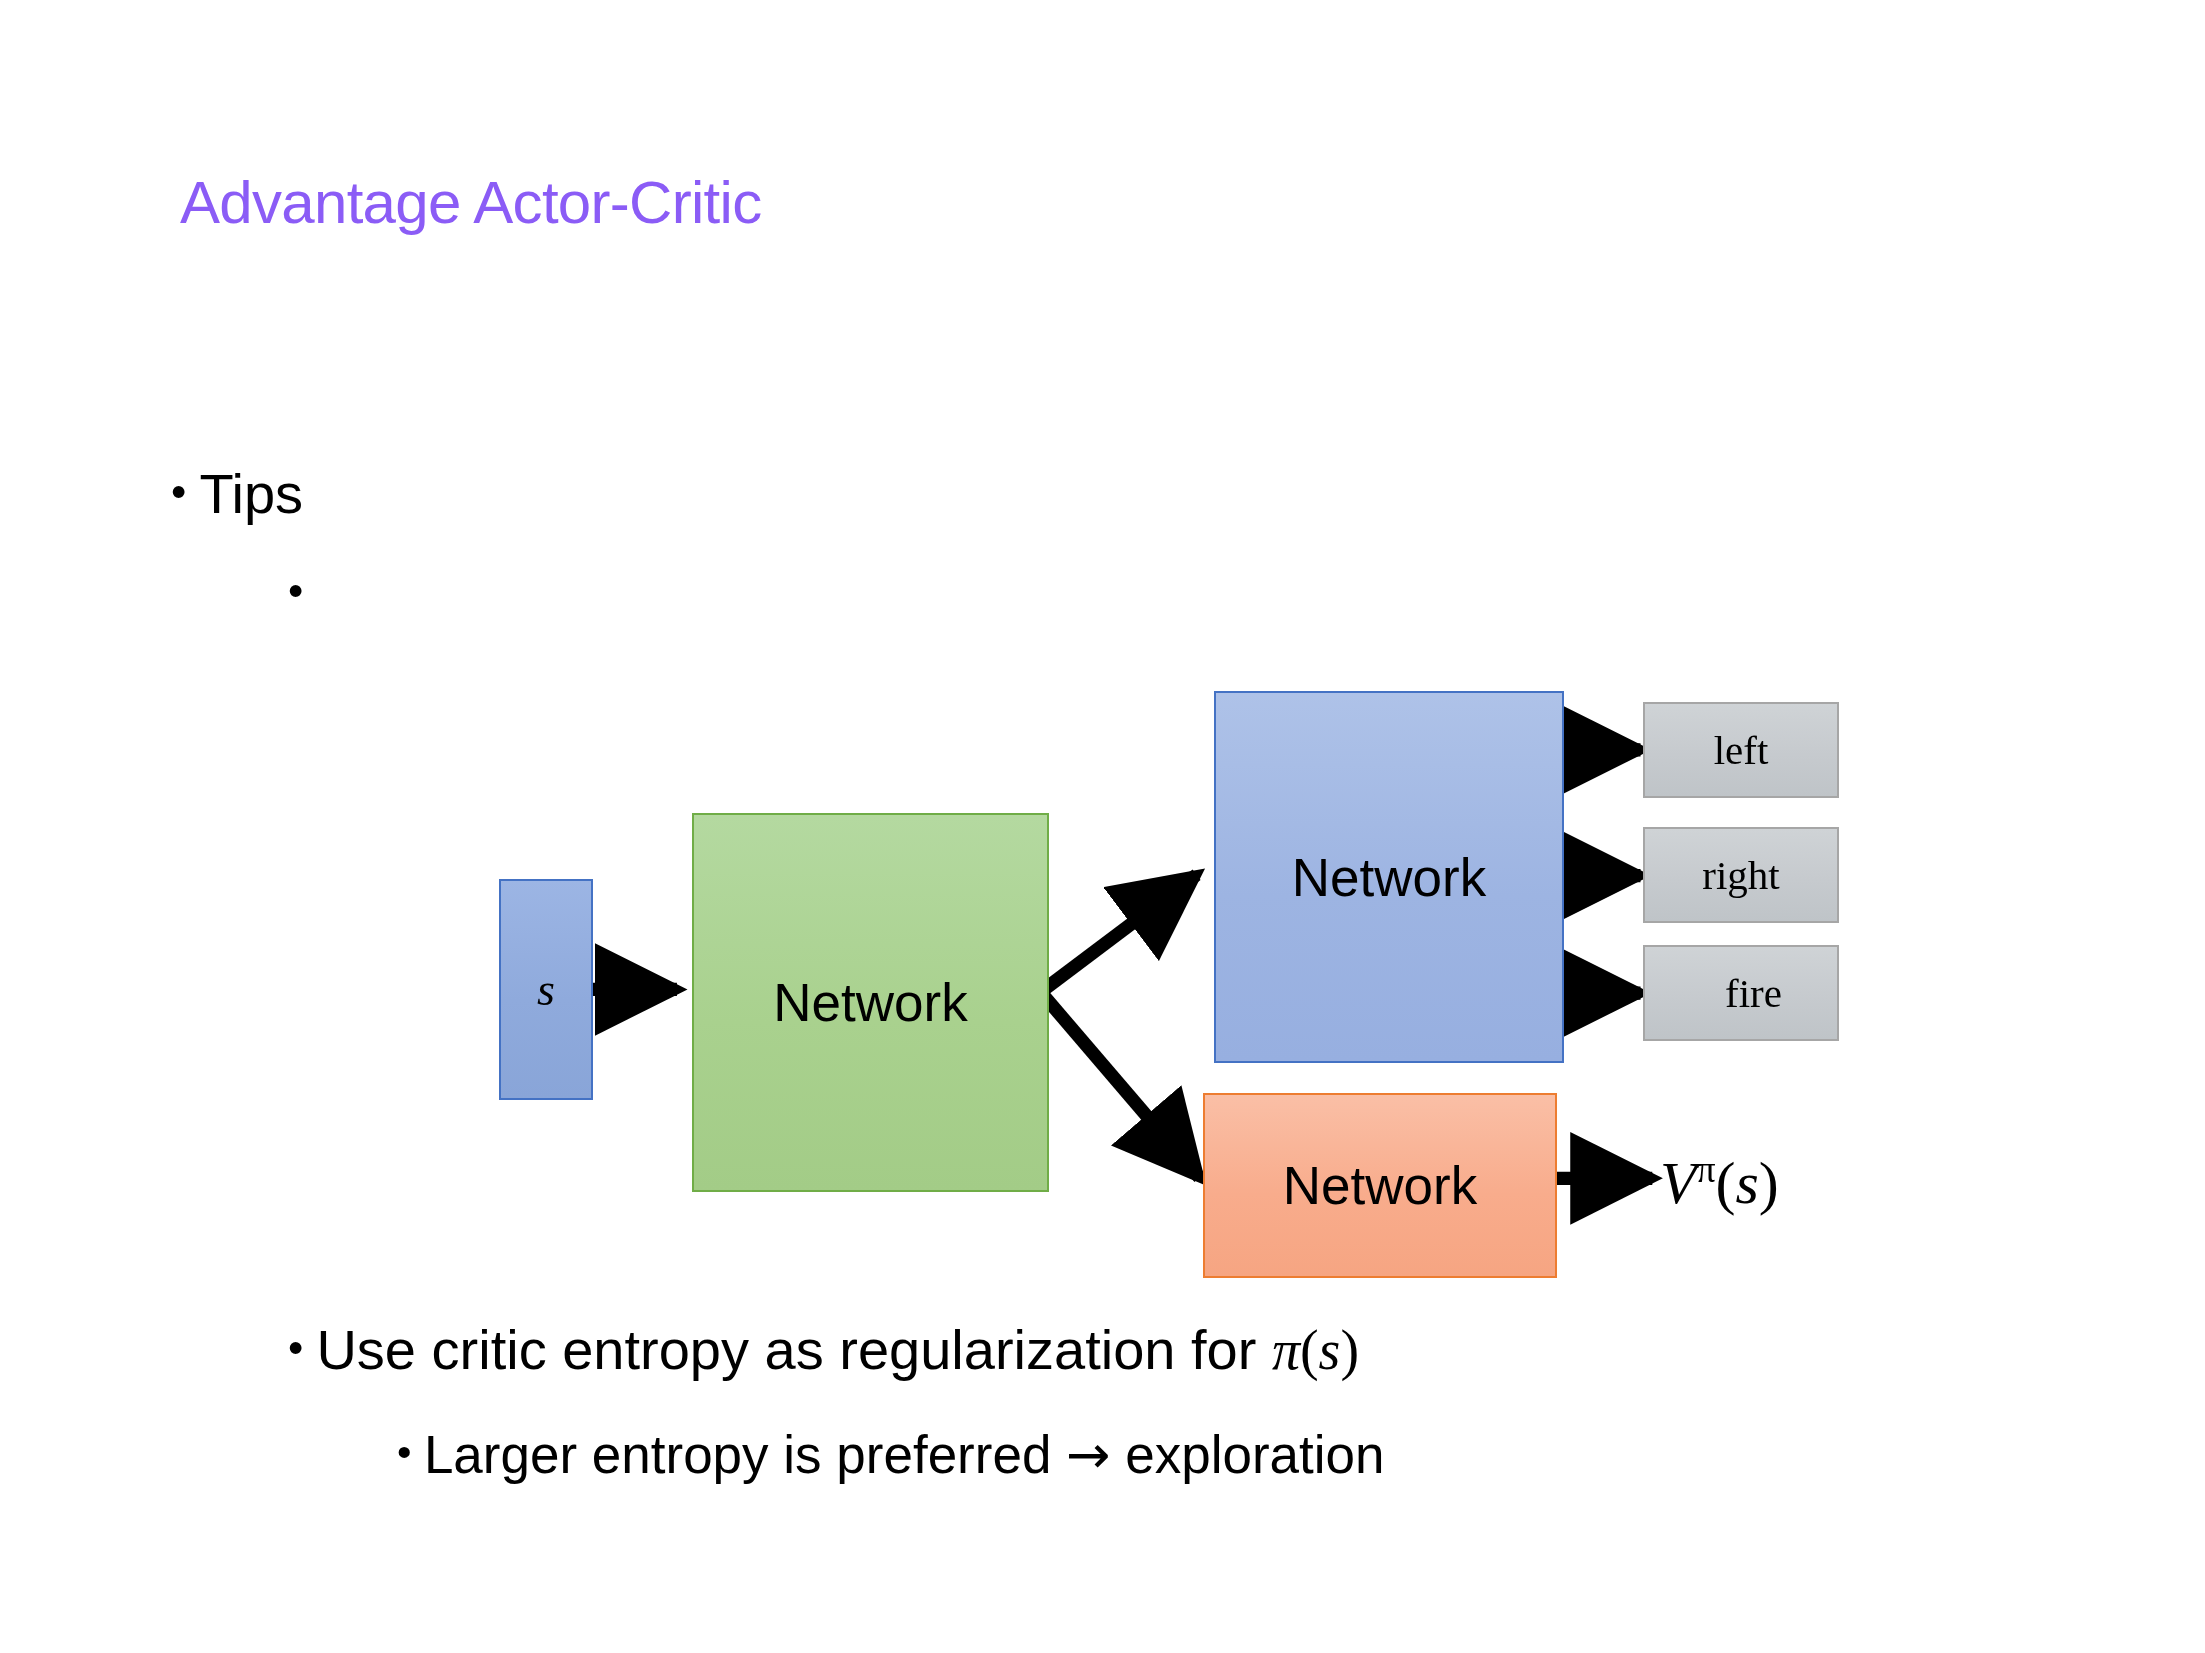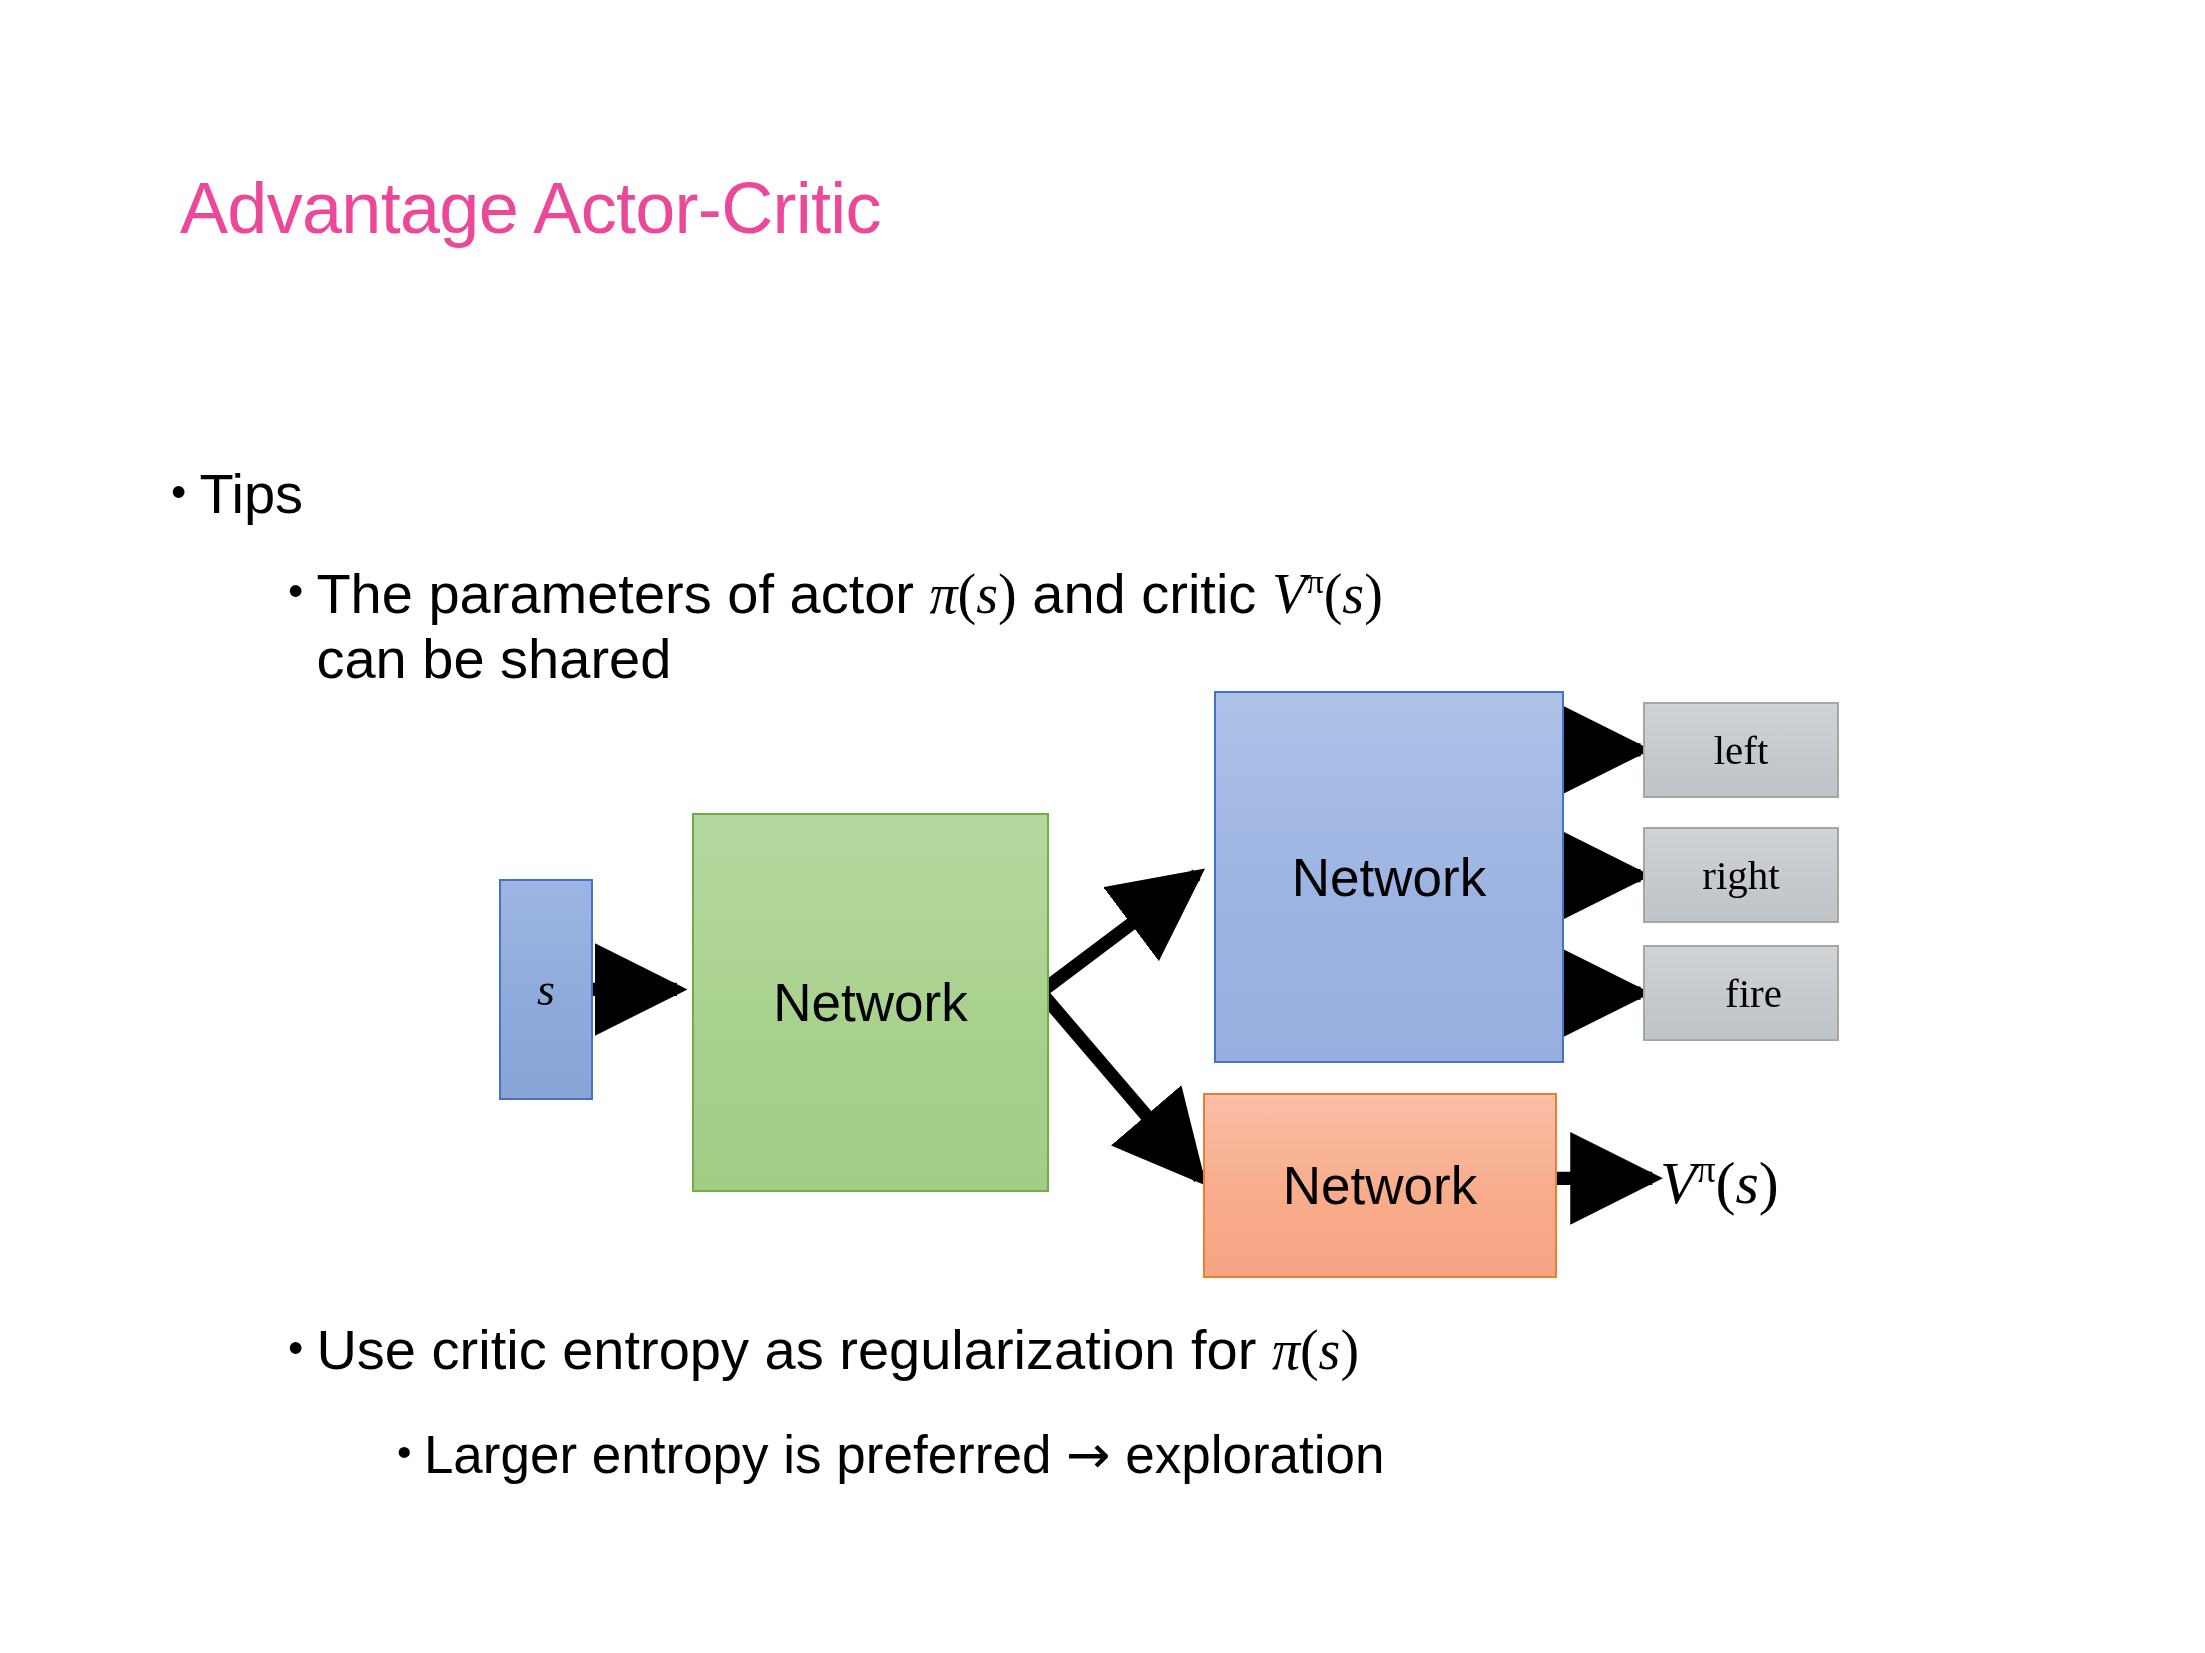--- a/index.html
+++ b/index.html
@@ -14,26 +14,26 @@
     overflow: hidden;
     font-family: "Liberation Sans", sans-serif;
     color: #000000;
   }
 
   
   #slide-title {
     position: absolute;
     left: 180px;
     top: 171px;
-    font-size: 72px;
+    font-size: 60px;
     line-height: 1.05;
     font-weight: 400;
     letter-spacing: -0.7px;
     white-space: nowrap;
-    color: #ec4899;
+    color: #8b5cf6;
     text-align: center;
   }
 
   
   .bullet {
     position: absolute;
     display: flex;
     align-items: flex-start;
     white-space: nowrap;
   }
@@ -173,21 +173,20 @@
 
 <div id="slide-title">Advantage Actor-Critic</div>
 
 <div class="bullet" id="bullet-tips">
   <span class="dot">•</span>
   <span class="btext">Tips</span>
 </div>
 
 <div class="bullet" id="bullet-shared">
   <span class="dot">•</span>
-  <span class="btext"><span>The parameters of actor </span><span class="mi">π</span><span class="mi-up">(</span><span class="mi">s</span><span class="mi-up">)</span><span>  and critic </span><span class="mi">V</span><span class="sup">π</span><span class="mi-up">(</span><span class="mi">s</span><span class="mi-up">)</span><br><span>can be shared</span></span>
 </div>
 
 <div class="bullet" id="bullet-entropy">
   <span class="dot">•</span>
   <span class="btext"><span>Use critic entropy as regularization for </span><span class="mi">π</span><span class="mi-up">(</span><span class="mi">s</span><span class="mi-up">)</span></span>
 </div>
 
 <div class="bullet" id="bullet-larger">
   <span class="dot">•</span>
   <span class="btext"><span>Larger entropy is preferred </span><span class="arrow-glyph">→</span><span> exploration</span></span>

